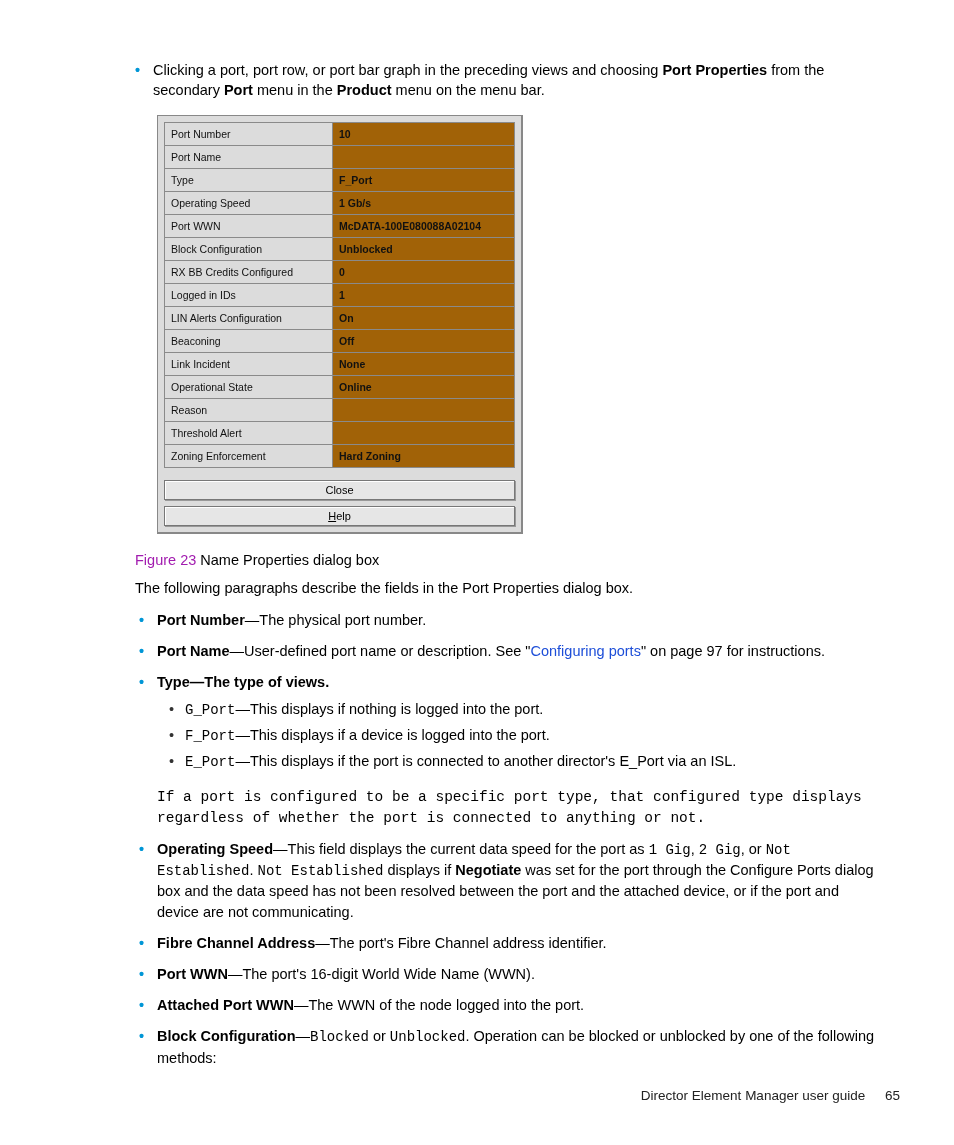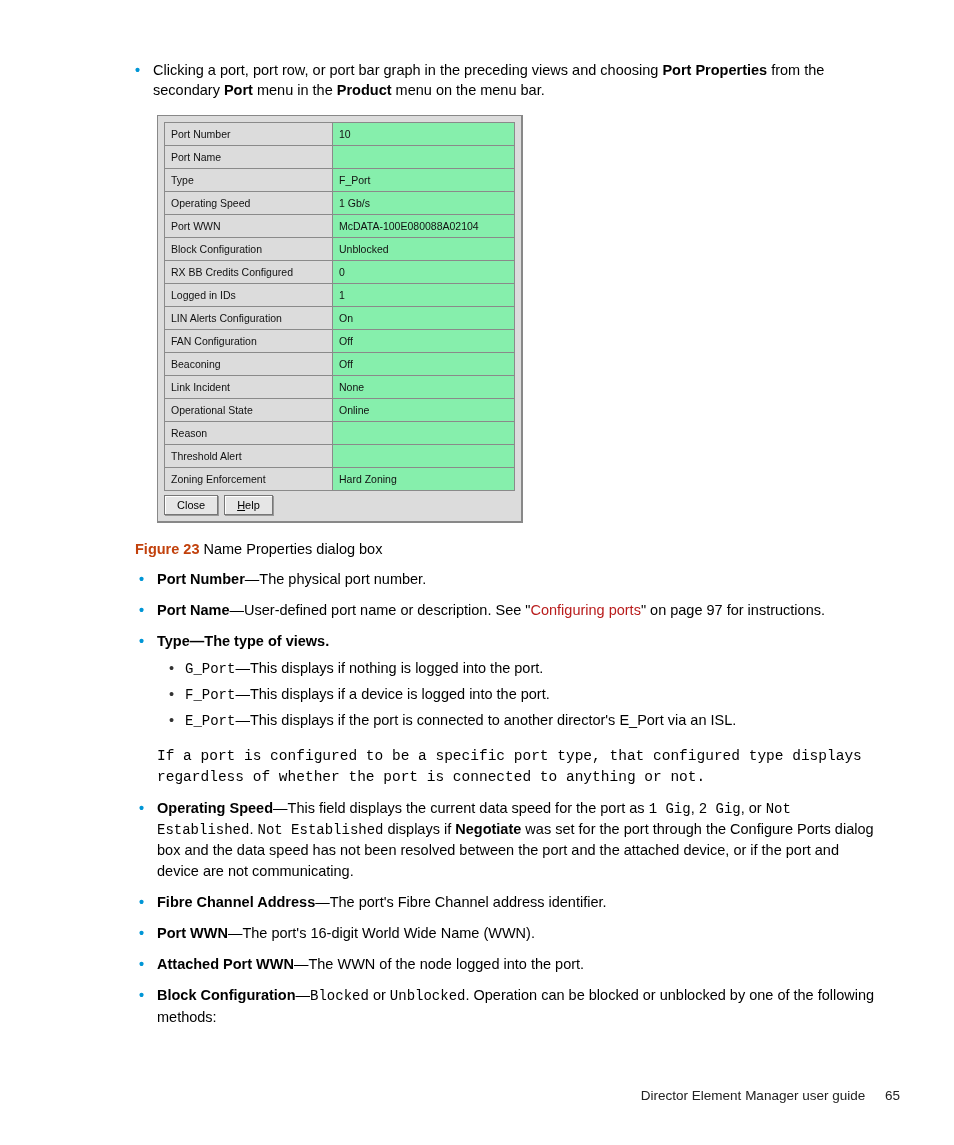--- a/index.html
+++ b/index.html
@@ -56,44 +56,46 @@
     border: 1px solid #8a8a8a;
     padding: 5px 6px;
     vertical-align: middle;
     color: #111;
   }
   .ptable td.plabel {
     width: 155px;
     background: #dcdcdc;
   }
   .ptable td.pval {
-    background: #86efac;
+    background: #a16207;
+    font-weight: bold;
   }
   .dialog-buttons {
     display: flex;
     gap: 6px;
-    margin-top: 4px;
+    margin-top: 12px;
+    flex-direction: column;
   }
   .winbtn {
     font-size: 11px;
     padding: 3px 12px;
     border: 1px solid #777;
     background: #e6e6e6;
     box-shadow: inset 1px 1px 0 #fff, 1px 1px 0 #999;
     cursor: pointer;
   }
   .winbtn .ul { text-decoration: underline; }
 
   .figure-caption {
     font-size: 14.5px;
     margin: 4px 0 12px 0;
   }
   .fig-label {
-    color: #c2410c;
-    font-weight: bold;
+    color: #a21caf;
+    font-weight: normal;
   }
   .following {
     font-size: 14.5px;
     margin: 0 0 14px 0;
   }
 
   ul.main {
     list-style: none;
     margin: 0;
     padding: 0 0 0 22px;
@@ -129,21 +131,21 @@
     color: #333;
     position: absolute;
     left: -16px;
     top: 0;
   }
   .mono {
     font-family: "Courier New", Courier, monospace;
     font-size: 14px;
   }
   a.cfglink {
-    color: #b91c1c;
+    color: #1d4ed8;
     text-decoration: none;
   }
   .after-sub {
     margin: 14px 0 0 0;
     font-family: Liberation Mono, monospace;
   }
 
   .footer {
     position: absolute;
     bottom: 42px;
@@ -200,24 +202,20 @@
           </tr>
         <tr>
             <td class="plabel">Logged in IDs</td>
             <td class="pval">1</td>
           </tr>
         <tr>
             <td class="plabel">LIN Alerts Configuration</td>
             <td class="pval">On</td>
           </tr>
         <tr>
-            <td class="plabel">FAN Configuration</td>
-            <td class="pval">Off</td>
-          </tr>
-        <tr>
             <td class="plabel">Beaconing</td>
             <td class="pval">Off</td>
           </tr>
         <tr>
             <td class="plabel">Link Incident</td>
             <td class="pval">None</td>
           </tr>
         <tr>
             <td class="plabel">Operational State</td>
             <td class="pval">Online</td>
@@ -239,20 +237,21 @@
     <div class="dialog-buttons">
       <button class="winbtn">Close</button>
       <button class="winbtn"><span class="ul">H</span><span>elp</span></button>
     </div>
   </div>
 
   <div class="figure-caption">
     <span class="fig-label">Figure 23</span><span> Name Properties dialog box</span>
   </div>
 
+  <p class="following">The following paragraphs describe the fields in the Port Properties dialog box.</p>
 
   <ul class="main">
 
     <li>
       <b>Port Number</b><span>—</span><span>The physical port number.</span>
     </li>
 
     <li>
       <b>Port Name</b><span>—</span><span>User-defined port name or description. See "</span><a href="#" class="cfglink">Configuring ports</a><span>" on page 97 for instructions.</span>
     </li>

